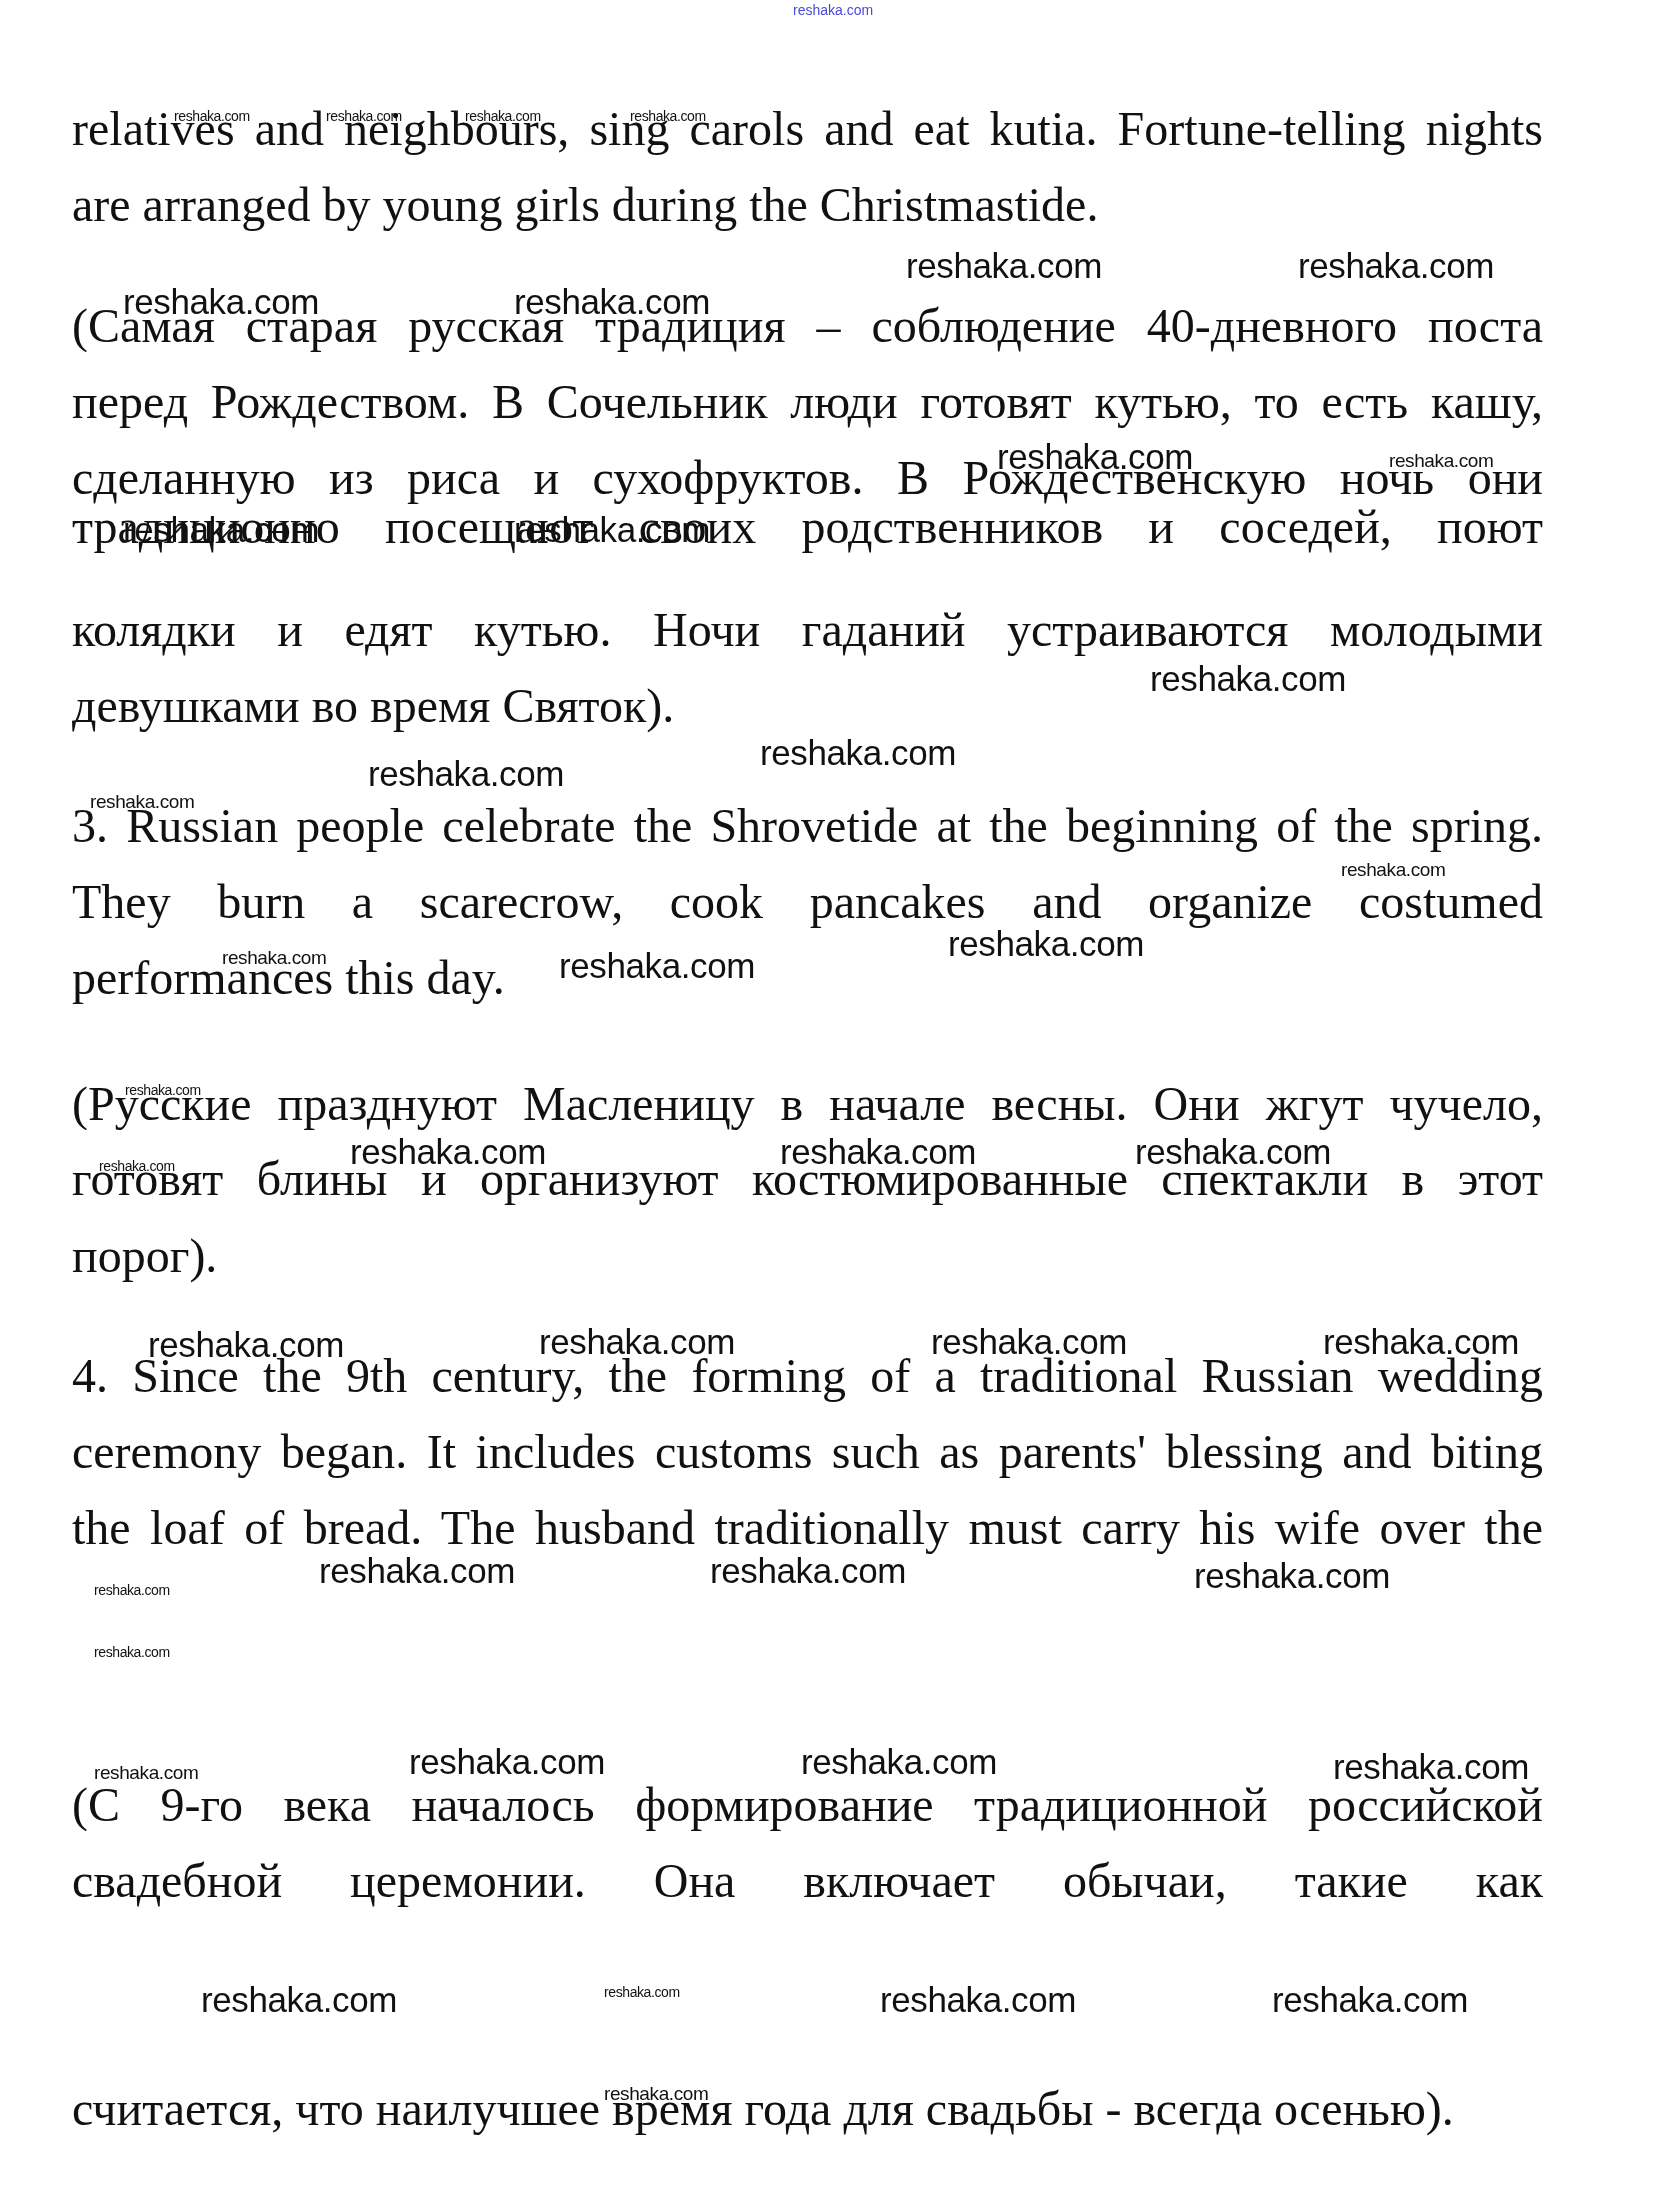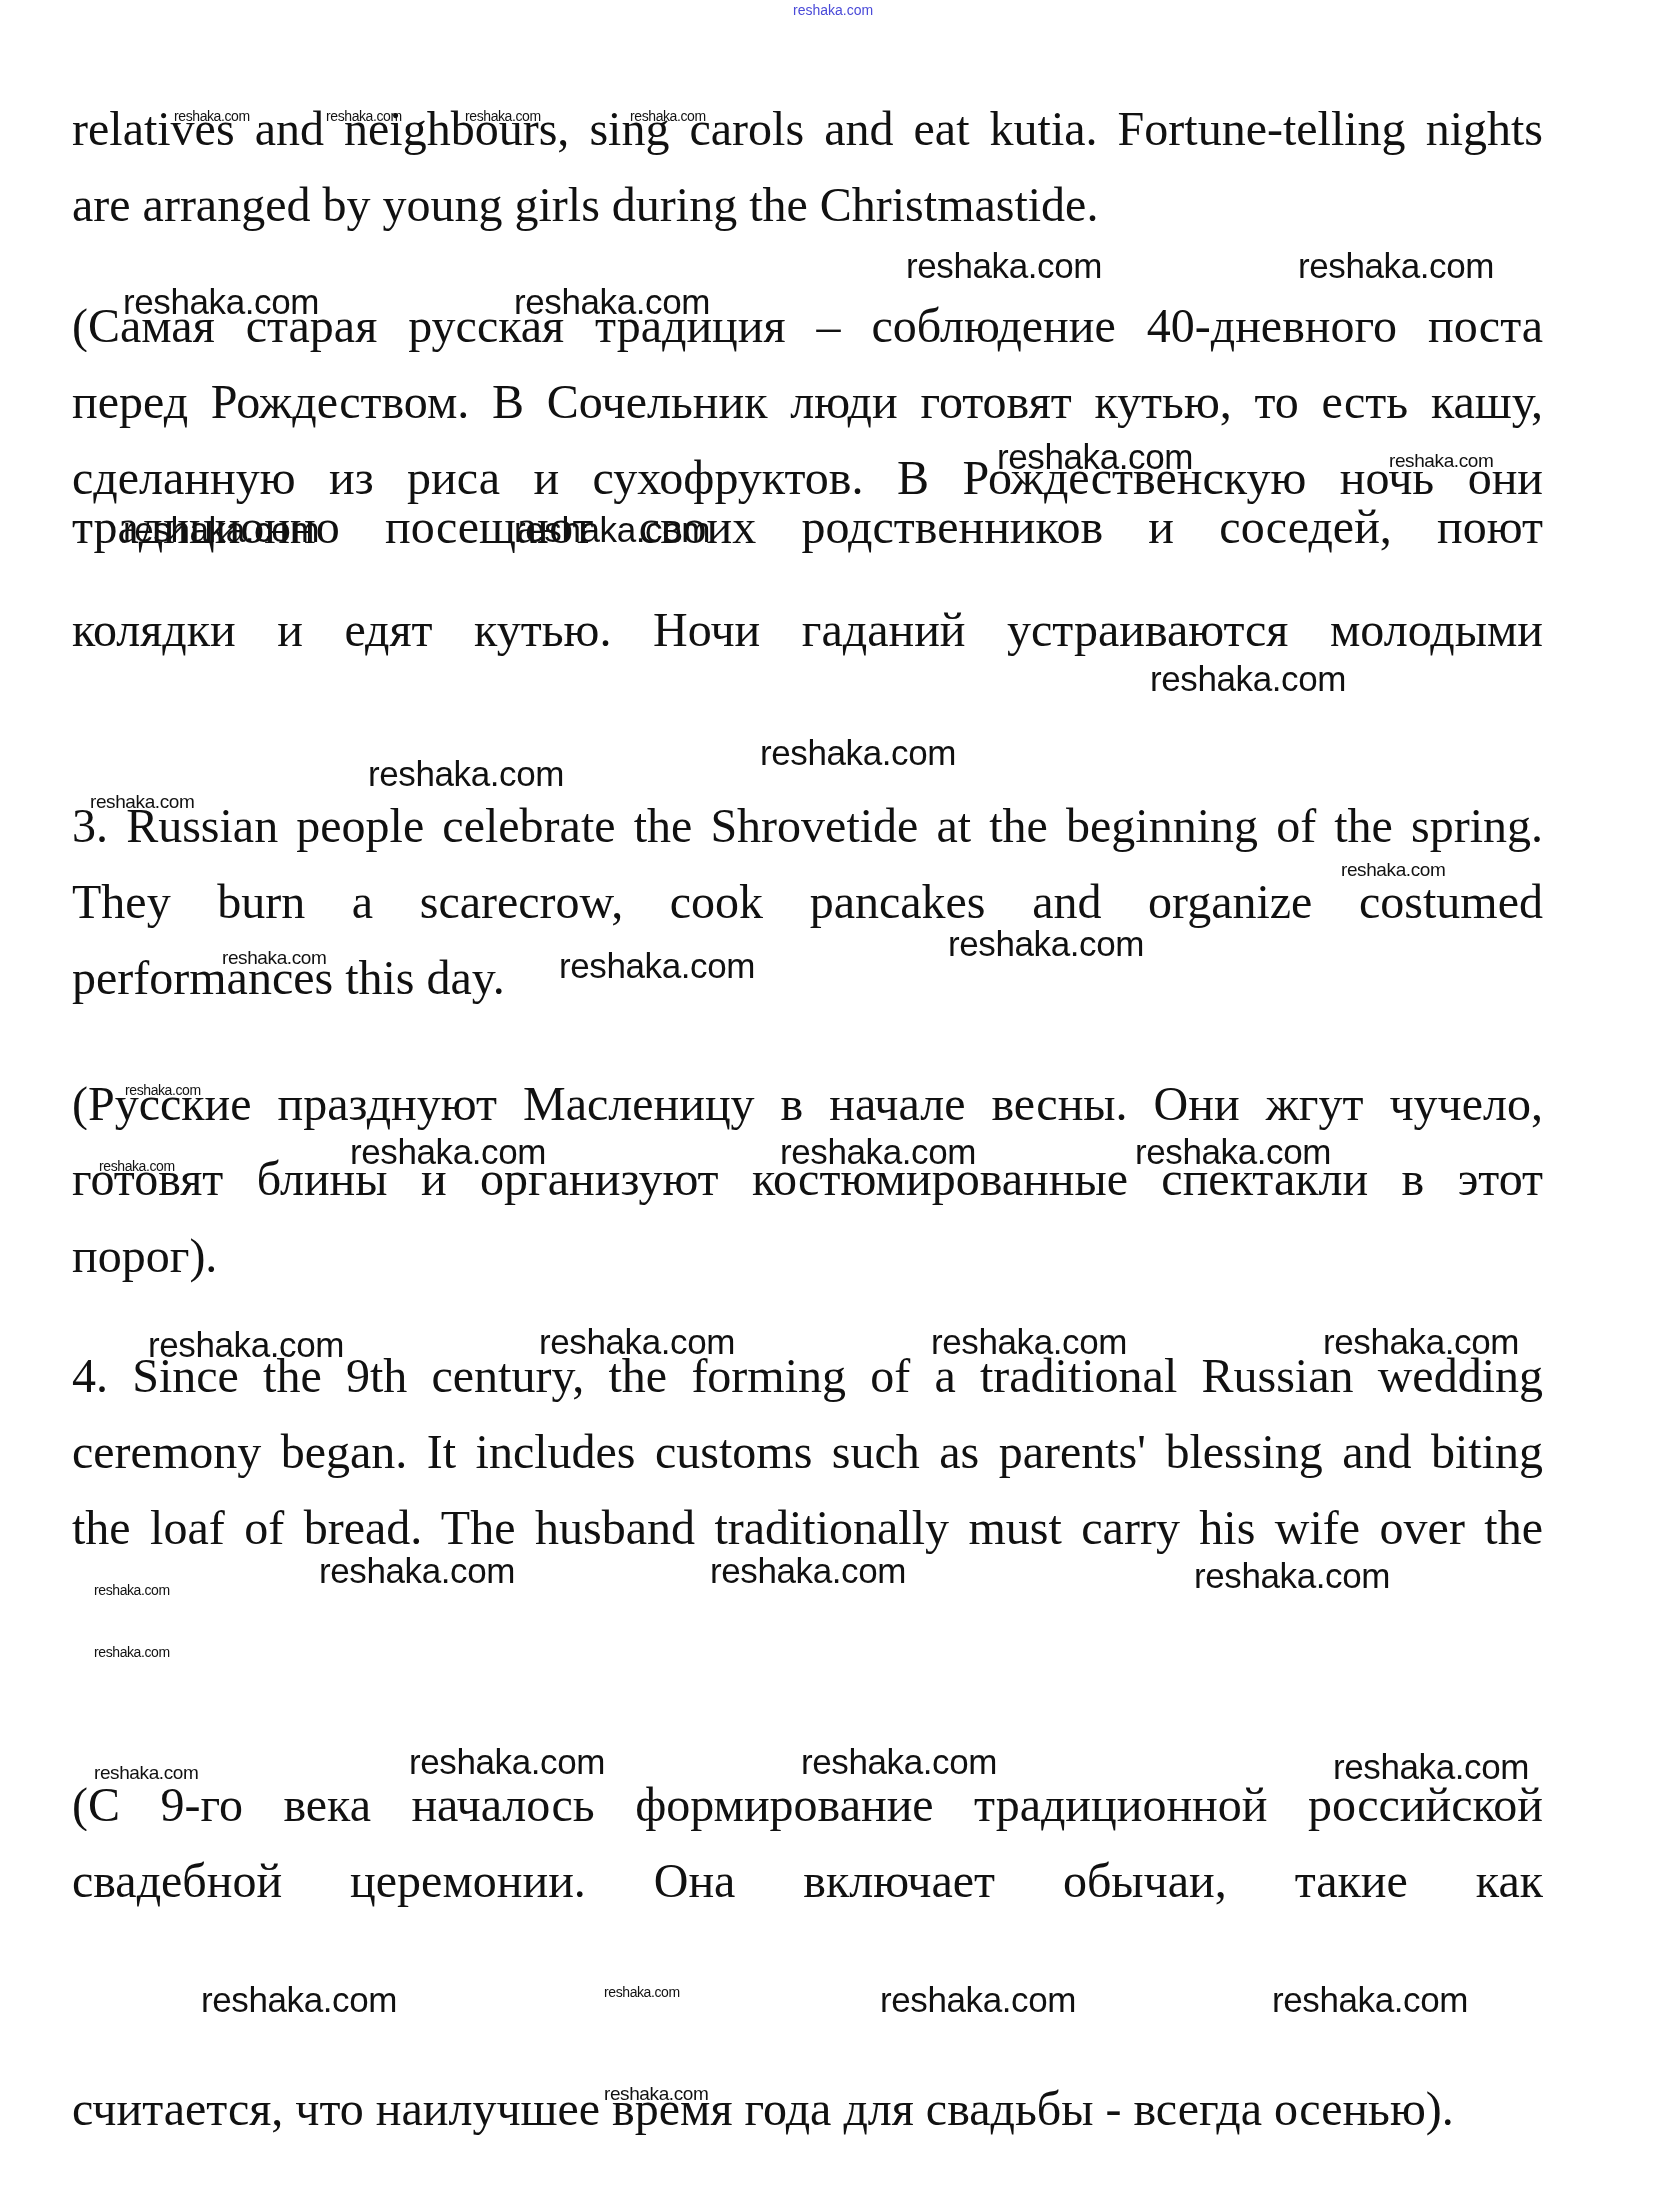--- a/index.html
+++ b/index.html
@@ -28,20 +28,21 @@
   <div class="topmark">reshaka.com</div>
 
   <div class="line just" style="top:103px">relatives and neighbours, sing carols and eat kutia. Fortune-telling nights</div>
   <div class="line" style="top:179px">are arranged by young girls during the Christmastide.</div>
 
   <div class="line just" style="top:300px">(Самая старая русская традиция – соблюдение 40-дневного поста</div>
   <div class="line just" style="top:376px">перед Рождеством. В Сочельник люди готовят кутью, то есть кашу,</div>
   <div class="line just" style="top:452px">сделанную из риса и сухофруктов. В Рождественскую ночь они</div>
   <div class="line just" style="top:501px">традиционно посещают своих родственников и соседей, поют</div>
   <div class="line just" style="top:604px">колядки и едят кутью. Ночи гаданий устраиваются молодыми</div>
+  <div class="line" style="top:680px">девушками во время Святок).</div>
 
   <div class="line just" style="top:800px">3. Russian people celebrate the Shrovetide at the beginning of the spring.</div>
   <div class="line just" style="top:876px">They burn a scarecrow, cook pancakes and organize costumed</div>
   <div class="line" style="top:952px">performances this day.</div>
 
   <div class="line just" style="top:1078px">(Русские празднуют Масленицу в начале весны. Они жгут чучело,</div>
   <div class="line just" style="top:1153px">готовят блины и организуют костюмированные спектакли в этот</div>
   <div class="line" style="top:1230px">порог).</div>
 
   <div class="line just" style="top:1350px">4. Since the 9th century, the forming of a traditional Russian wedding</div>

